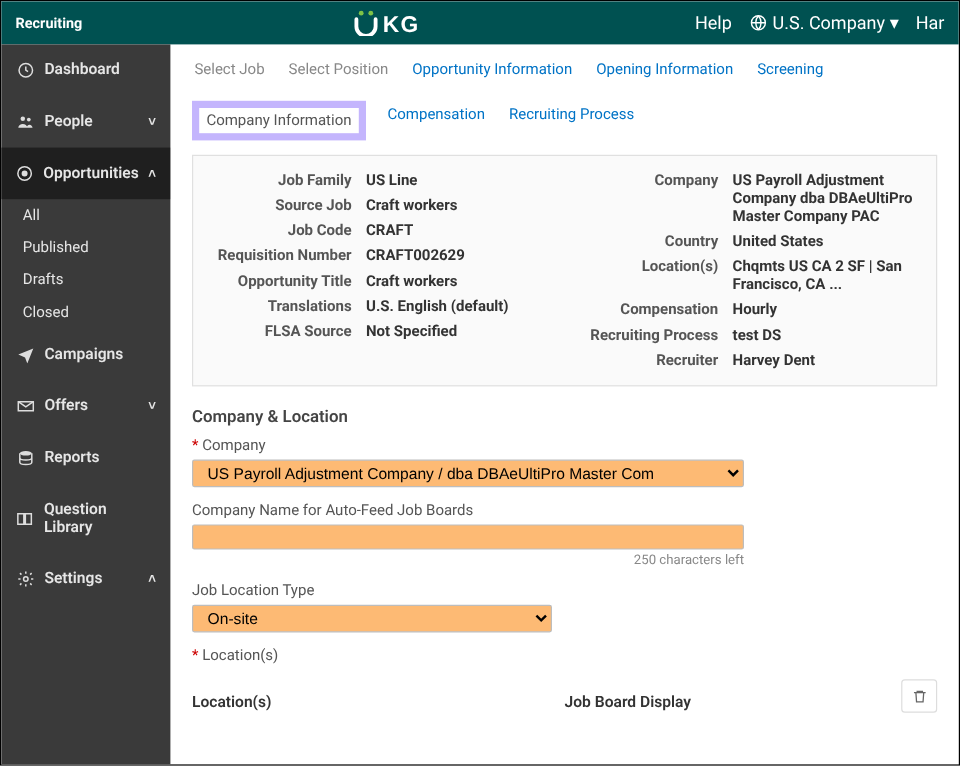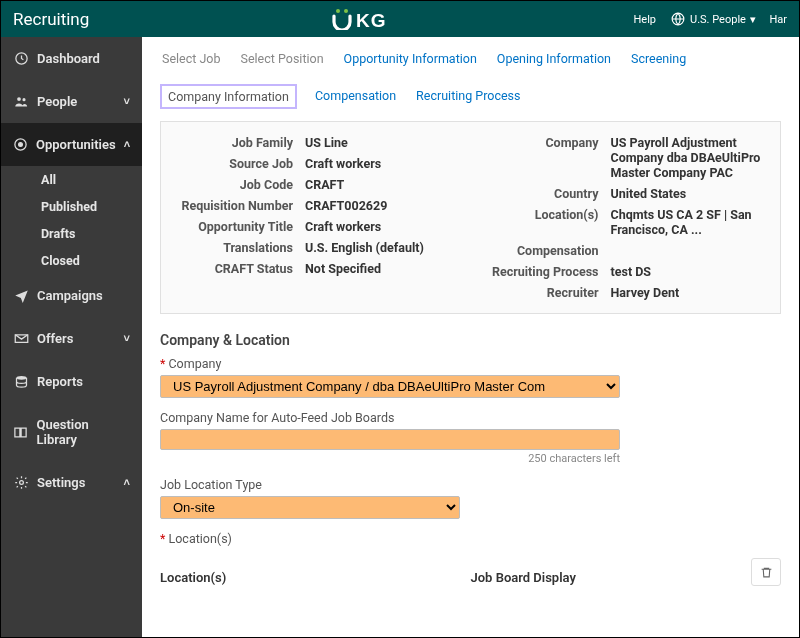--- a/index.html
+++ b/index.html
@@ -1,34 +1,34 @@
 <!DOCTYPE html>
 <html><head>
 <meta charset="utf-8">
 <style>
   * { box-sizing: border-box; margin:0; padding:0; }
   body { font-family: -apple-system, Segoe UI, Roboto, Arial, sans-serif; font-size:13px; color:#333; width:800px; height:638px; overflow:hidden; background:#fff; border:1px solid #000;}
   .topbar { background:#005151; color:#fff; height:36px; display:flex; align-items:center; padding:0 12px; }
-  .topbar .title { font-size:17px; font-weight:400; flex:0 0 auto; }
+  .topbar .title { font-size:12px; font-weight:700; flex:0 0 auto; }
   .topbar .center { flex:1; display:flex; justify-content:center; align-items:center;}
-  .topbar .right { display:flex; align-items:flex-end; gap:14px; font-size:11px;}
+  .topbar .right { display:flex; align-items:flex-end; gap:14px; font-size:15px;}
   .topbar .right span { display:flex; align-items:center; gap:4px; cursor:pointer;}
   .logo { font-weight:700; font-size:20px; letter-spacing:1px; display:flex; align-items:center;}
   .body { display:flex; height:calc(100% - 36px); }
   .sidebar { width:141px; background:#3a3a3a; color:#e6e6e6; font-size:13px; overflow:hidden;}
   .nav-item { display:flex; align-items:center; padding:14px 12px; cursor:pointer; gap:8px; font-weight:600;}
-  .nav-item.sub { padding:6px 12px 6px 40px; font-weight:700; font-size:12.5px;}
+  .nav-item.sub { padding:6px 12px 6px 18px; font-weight:400; font-size:12.5px;}
   .nav-item .chev { margin-left:auto; font-size:11px;}
   .nav-item.active { background:#1f1f1f; }
   .icon { width:16px; display:flex; justify-content:center; }
   .main { flex:1; overflow:auto; padding:10px 18px 20px 18px;}
   .tabs { display:flex; flex-wrap:wrap; gap:14px 16px; margin-bottom:12px; font-size:12.5px;}
   .tab { color:#0073c6; cursor:pointer; padding:4px 2px;}
   .tab.disabled { color:#888; cursor:default;}
-  .tab.selected { border:2px solid #c4b5fd; padding:3px 6px; color:#555; font-weight:400;}
+  .tab.selected { border:6px solid #c4b5fd; padding:3px 6px; color:#555; font-weight:400;}
   .summary { border:1px solid #e0e0e0; background:#fafafa; padding:10px 14px; display:flex; gap:20px; margin-bottom:18px;}
   .summary .col { flex:1;font-weight:bold;}
   .srow { display:flex; padding:3px 0; font-size:12.5px;}
   .srow .lbl { width:130px; text-align:right; color:#555; padding-right:12px;}
   .srow .val { flex:1; color:#333;}
   h3.section { font-size:14px; font-weight:600; color:#444; margin:4px 0 8px 0;}
   .field { margin-bottom:12px;}
   .flabel { font-size:12.5px; color:#555; margin-bottom:4px;}
   .req::before { content:"* "; color:#c00;}
   select,input[type=text] { width:100%; font-size:13px; padding:2px 8px; border:1px solid #bdbdbd; border-radius:2px; background:#fdba74;}
@@ -60,21 +60,21 @@
   </div>
   <div class="right">
     <span>Help</span>
     <span>
       <span class="icon">
         <svg width="14" height="14" viewBox="0 0 24 24" fill="none" stroke="#fff" stroke-width="2">
             <circle cx="12" cy="12" r="10"></circle>
             <path d="M2 12h20M12 2a15 15 0 010 20M12 2a15 15 0 000 20"></path>
           </svg>
       </span>
-      <span>U.S. People</span>
+      <span>U.S. Company</span>
       <span>▾</span>
     </span>
     <span>Har</span>
   </div>
 </div>
 
 <div class="body">
   <div class="sidebar" id="sidebar">
       <div class="nav-item">
         <span class="icon">
@@ -189,39 +189,40 @@
           </div>
           <div class="srow">
             <div class="lbl">Opportunity Title</div>
             <div class="val">Craft workers</div>
           </div>
           <div class="srow">
             <div class="lbl">Translations</div>
             <div class="val">U.S. English (default)</div>
           </div>
           <div class="srow">
-            <div class="lbl">CRAFT Status</div>
+            <div class="lbl">FLSA Source</div>
             <div class="val">Not Specified</div>
           </div>
         </div>
       <div class="col" id="sum-right">
           <div class="srow">
             <div class="lbl">Company</div>
             <div class="val">US Payroll Adjustment Company dba DBAeUltiPro Master Company PAC</div>
           </div>
           <div class="srow">
             <div class="lbl">Country</div>
             <div class="val">United States</div>
           </div>
           <div class="srow">
             <div class="lbl">Location(s)</div>
             <div class="val">Chqmts US CA 2 SF | San Francisco, CA ...</div>
           </div>
           <div class="srow">
             <div class="lbl">Compensation</div>
+            <div class="val">Hourly</div>
           </div>
           <div class="srow">
             <div class="lbl">Recruiting Process</div>
             <div class="val">test DS</div>
           </div>
           <div class="srow">
             <div class="lbl">Recruiter</div>
             <div class="val">Harvey Dent</div>
           </div>
         </div>

